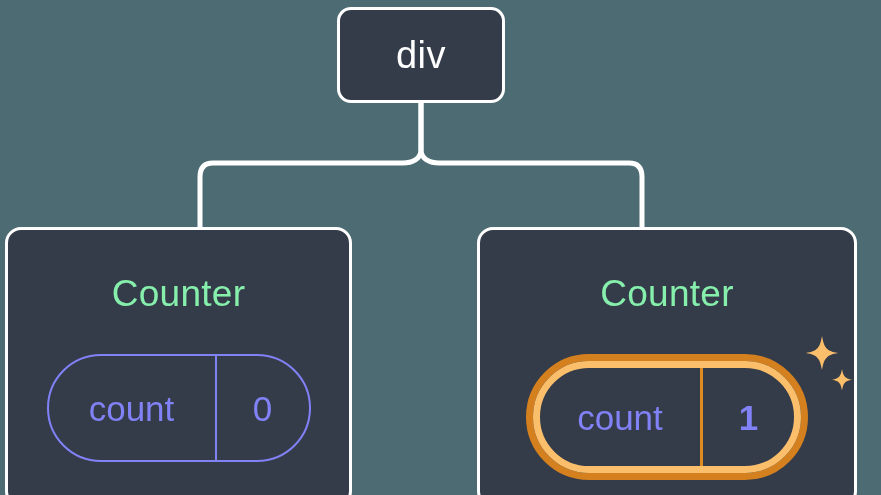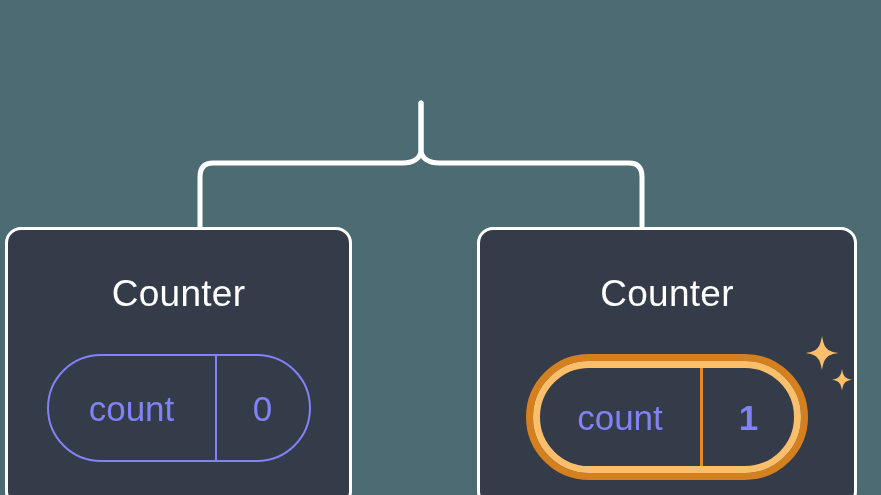--- a/index.html
+++ b/index.html
@@ -65,21 +65,21 @@
     border-radius: 16px;
   }
   #node-counter-right {
     left: 477px;
     top: 227px;
     width: 380px;
     height: 280px;
     border-radius: 16px;
   }
   .card-title {
-    color: #ffffff;
+    color: #86efac;
     font-size: 37px;
     font-weight: 400;
     letter-spacing: 0.3px;
     margin-top: 45px;
     line-height: 1;
   }
 
   
   .pill-wrap {
     position: relative;
@@ -167,20 +167,23 @@
              L213,163
              C204,163 200,168 200,177
              L200,227" fill="none" stroke="#ffffff" stroke-width="5" stroke-linecap="round" stroke-linejoin="round"></path>
     <path d="M421,103 L421,150
              C421,159 430,163 439,163
              L629,163
              C638,163 642,168 642,177
              L642,227" fill="none" stroke="#ffffff" stroke-width="5" stroke-linecap="round" stroke-linejoin="round"></path>
   </svg>
 
+  <div class="node" id="node-div">
+    <span class="node-title">div</span>
+  </div>
 
   <div class="node card" id="node-counter-left">
     <span class="card-title">Counter</span>
 
     <div class="pill-wrap">
       <div class="pill pill-plain">
         <span class="pill-key">count</span>
         <span class="pill-val">0</span>
       </div>
     </div>

